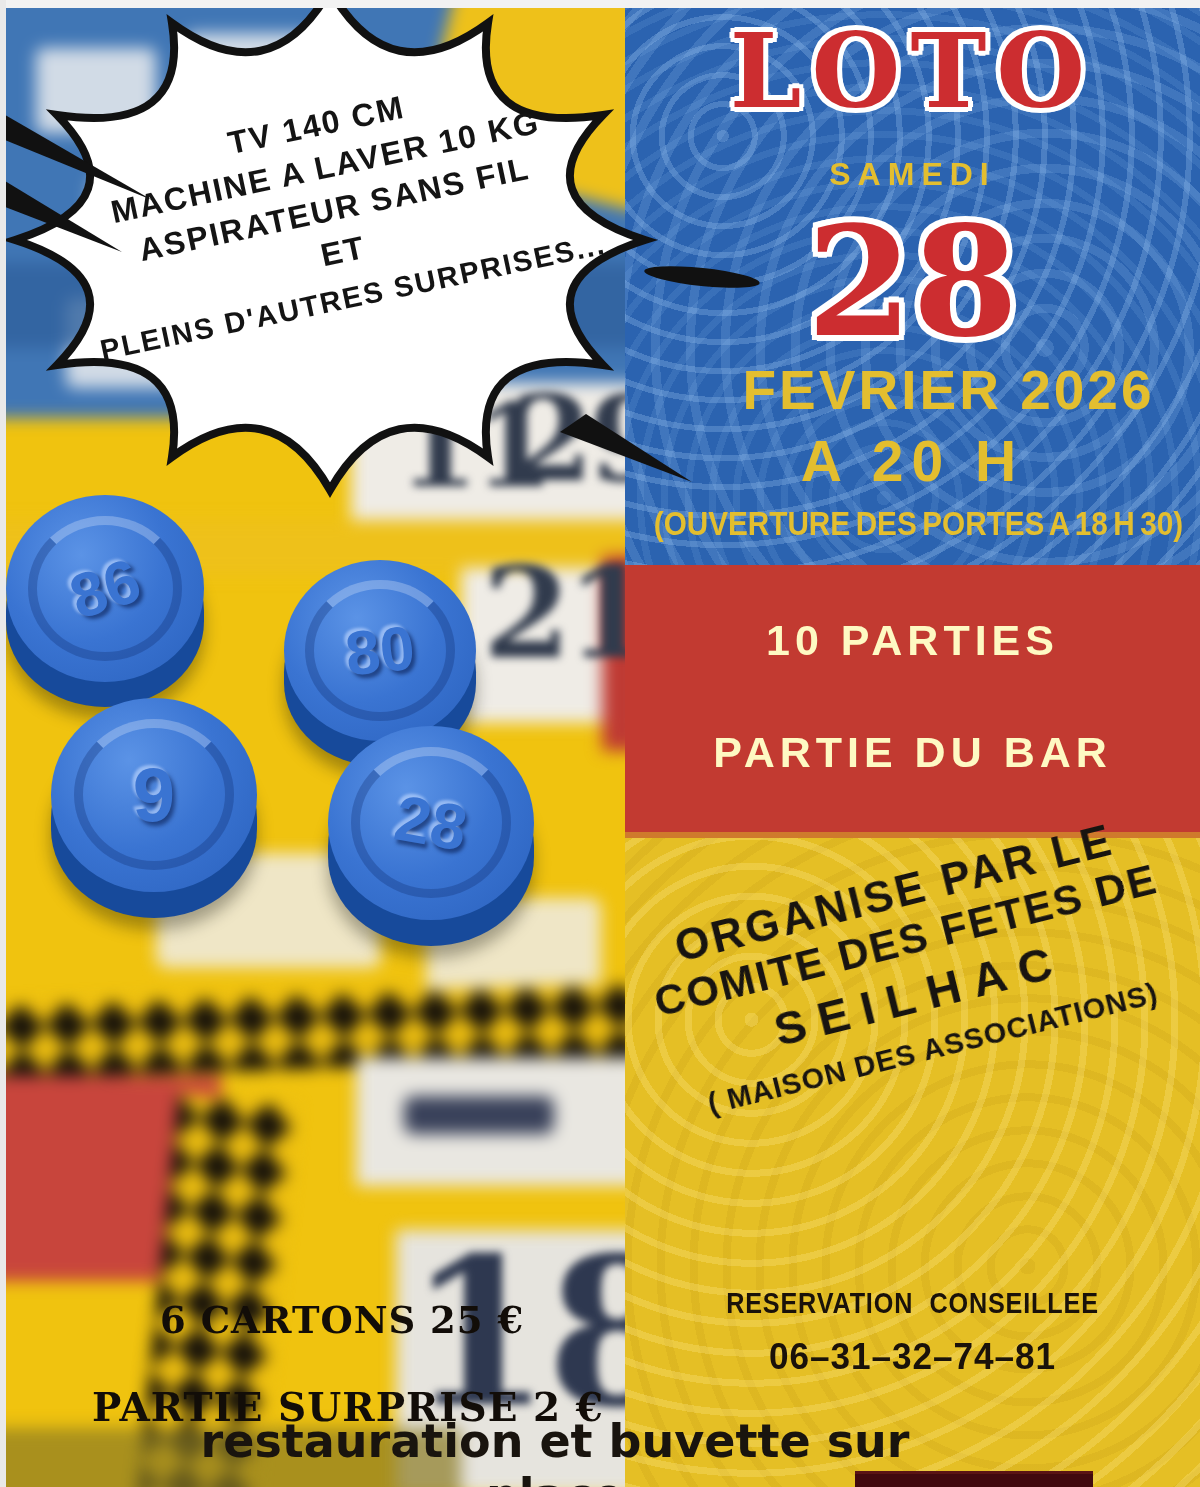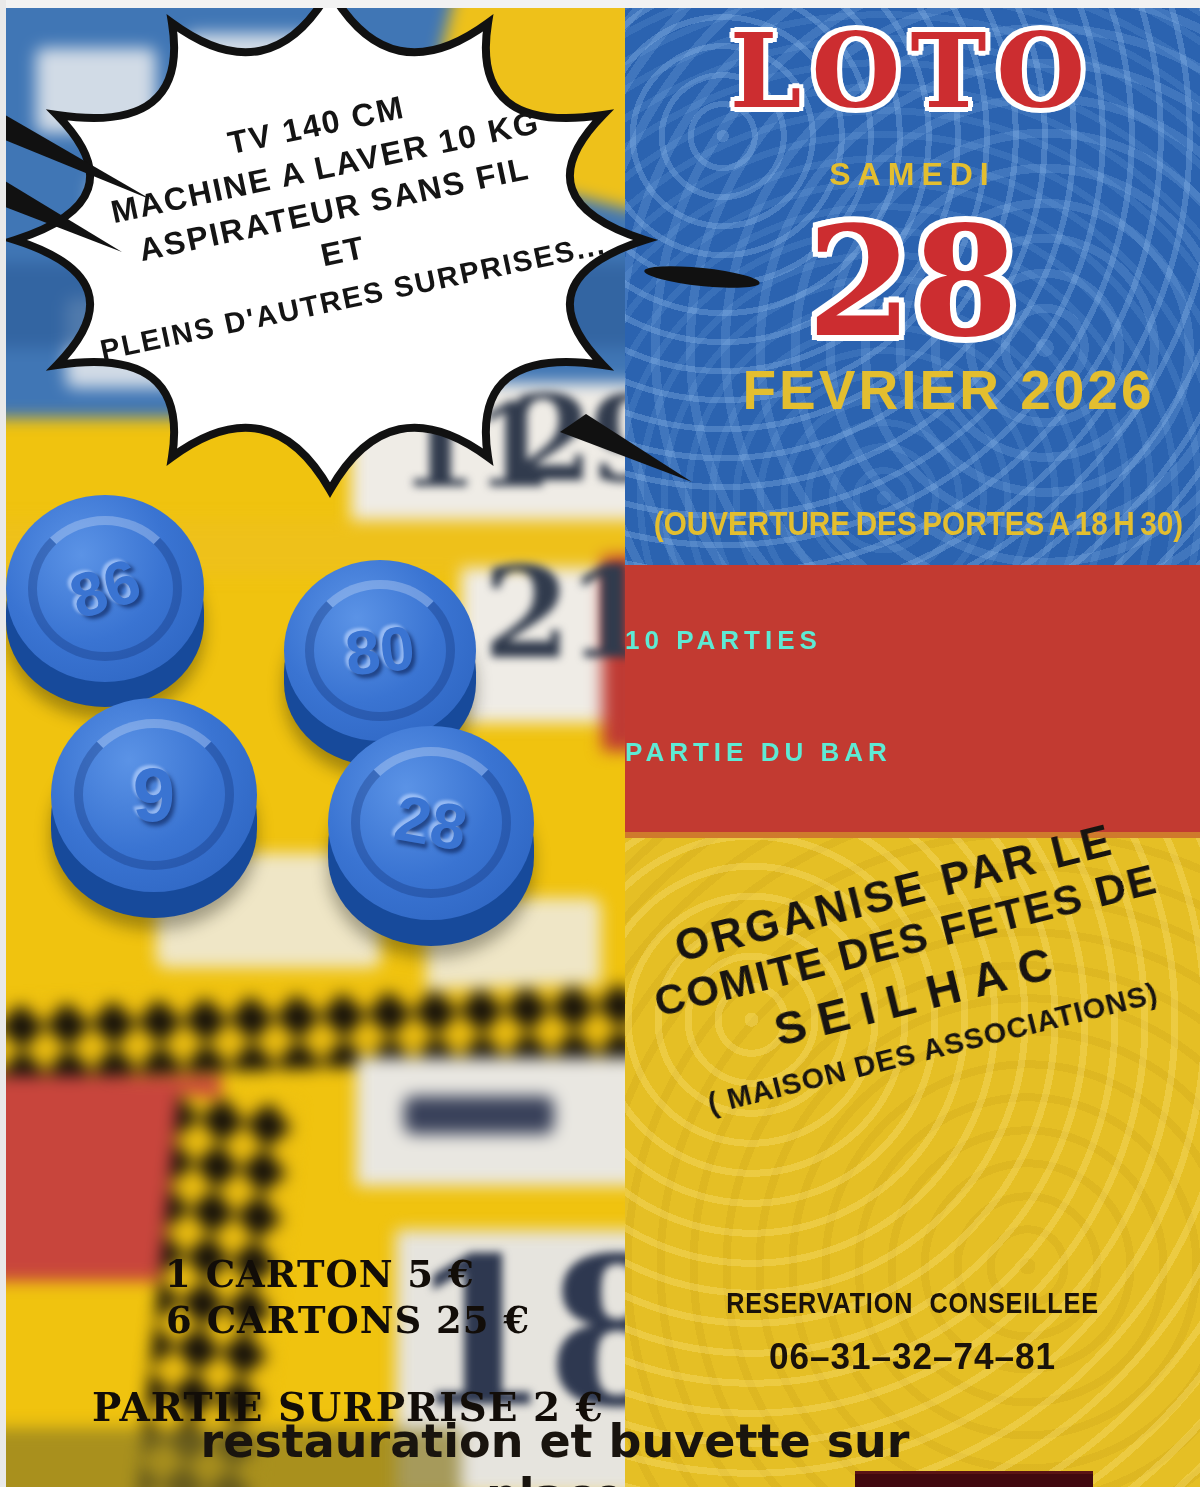--- a/index.html
+++ b/index.html
@@ -91,41 +91,41 @@
   .samedi { top:148px; font-size:32px; letter-spacing:7px; }
   .datenum { top:198px; font-family:"DejaVu Serif", serif; font-weight:700; font-size:152px;
              line-height:1; color:#cc2d30;
              text-shadow:6px 0 0 #fff,-6px 0 0 #fff,0 6px 0 #fff,0 -6px 0 #fff,
                          5px 5px 0 #fff,-5px 5px 0 #fff,5px -5px 0 #fff,-5px -5px 0 #fff; }
   .monthyear { top:350px; font-size:55px; letter-spacing:3px; white-space:nowrap;padding-left:36px; }
   .time { top:420px; font-size:57px; letter-spacing:8px; }
   .doors { top:497px; font-size:33px; letter-spacing:0; word-spacing:-3px; white-space:nowrap;
            transform:scaleX(.90); transform-origin:center; }
 
-  .prog-line { text-align:left; color:#5eead4; font-weight:700; font-size:26px; letter-spacing:5px; white-space:nowrap; }
+  .prog-line { text-align:center; color:#fef9c3; font-weight:700; font-size:43px; letter-spacing:5px; white-space:nowrap; }
 
   .org-block { position:absolute; left:0; top:28px; width:100%; transform:rotate(-14deg);
                text-align:center; color:#181410; font-weight:700; }
   .org-l1 { font-size:44px; letter-spacing:3px; white-space:nowrap; }
   .org-l2 { font-size:42px; letter-spacing:2px; white-space:nowrap; }
   .org-l3 { font-size:47px; letter-spacing:13px; margin-top:4px; }
   .org-l4 { font-size:29px; letter-spacing:1px; margin-top:12px; white-space:nowrap; }
 
   .resa { top:448px; font-size:30px; font-weight:700; color:#1a120a; letter-spacing:1px;
           word-spacing:10px; transform:scaleX(.84); white-space:nowrap; }
   .phone { top:498px; font-size:37px; font-weight:700; color:#1a120a; letter-spacing:1px;
            transform:scaleX(.95); white-space:nowrap; }
   .crop-box { position:absolute; left:230px; bottom:0; width:238px; height:13px;
               background:#41090e; border-top:3px solid #5a1414; }
 
   
   .overlay { position:absolute; z-index:6; color:#120d08; }
   .price { font-family:"DejaVu Serif", serif; font-weight:700; white-space:nowrap; }
   .price1 { left:165px; top:1252px; font-size:37px; letter-spacing:1px; }
-  .price2 { left:166px; top:1298px; font-size:37px; letter-spacing:1px; }
+  .price2 { left:160px; top:1298px; font-size:37px; letter-spacing:1px; }
   .price3 { left:92px;  top:1384px; font-size:39px; letter-spacing:1px; }
   .footer-line { left:130px; top:1414px; width:850px; text-align:center;
                  font-family:"DejaVu Sans", sans-serif; font-weight:700; font-size:46px; color:#19140e; }
 
   
   .edge-top  { position:absolute; left:0; top:0; width:100%; height:8px; background:#f2f2f2; z-index:8; }
   .edge-left { position:absolute; left:0; top:0; width:6px; height:100%; background:#e9e9e9; z-index:8; }
 </style>
 </head>
 <body>
@@ -187,20 +187,21 @@
       <div class="t-num">28</div>
     </div>
   </div>
 
   <div class="col-right">
     <div class="panel-blue">
       <div class="ctr loto">LOTO</div>
       <div class="ctr samedi yellow-txt">SAMEDI</div>
       <div class="ctr datenum">28</div>
       <div class="ctr monthyear yellow-txt">FEVRIER 2026</div>
+      <div class="ctr time yellow-txt">A 20 H</div>
       <div class="ctr doors yellow-txt">(OUVERTURE DES PORTES  A 18 H 30)</div>
     </div>
 
     <div class="panel-red">
       <div class="prog-line">10 PARTIES</div>
       <div class="prog-line">PARTIE DU BAR</div>
     </div>
 
     <div class="panel-yellow">
       <div class="org-block">
@@ -226,20 +227,19 @@
     <ellipse cx="702" cy="277" rx="58" ry="9" transform="rotate(6 702 277)" fill="#111111"></ellipse>
   </svg>
   <div class="burst-text">
     <div class="bl">TV 140 CM</div>
     <div class="bl">MACHINE A LAVER 10 KG</div>
     <div class="bl">ASPIRATEUR SANS FIL</div>
     <div class="bl">ET</div>
     <div class="bl bl-small">PLEINS D'AUTRES SURPRISES...</div>
   </div>
 
-  <div class="overlay price price1">1 CARTON  5 €</div>
   <div class="overlay price price2">6 CARTONS 25 €</div>
   <div class="overlay price price3">PARTIE SURPRISE 2 €</div>
   <div class="overlay footer-line">restauration et buvette sur place</div>
 
   <div class="edge-top"></div>
   <div class="edge-left"></div>
 </div>
 
 </body></html>

